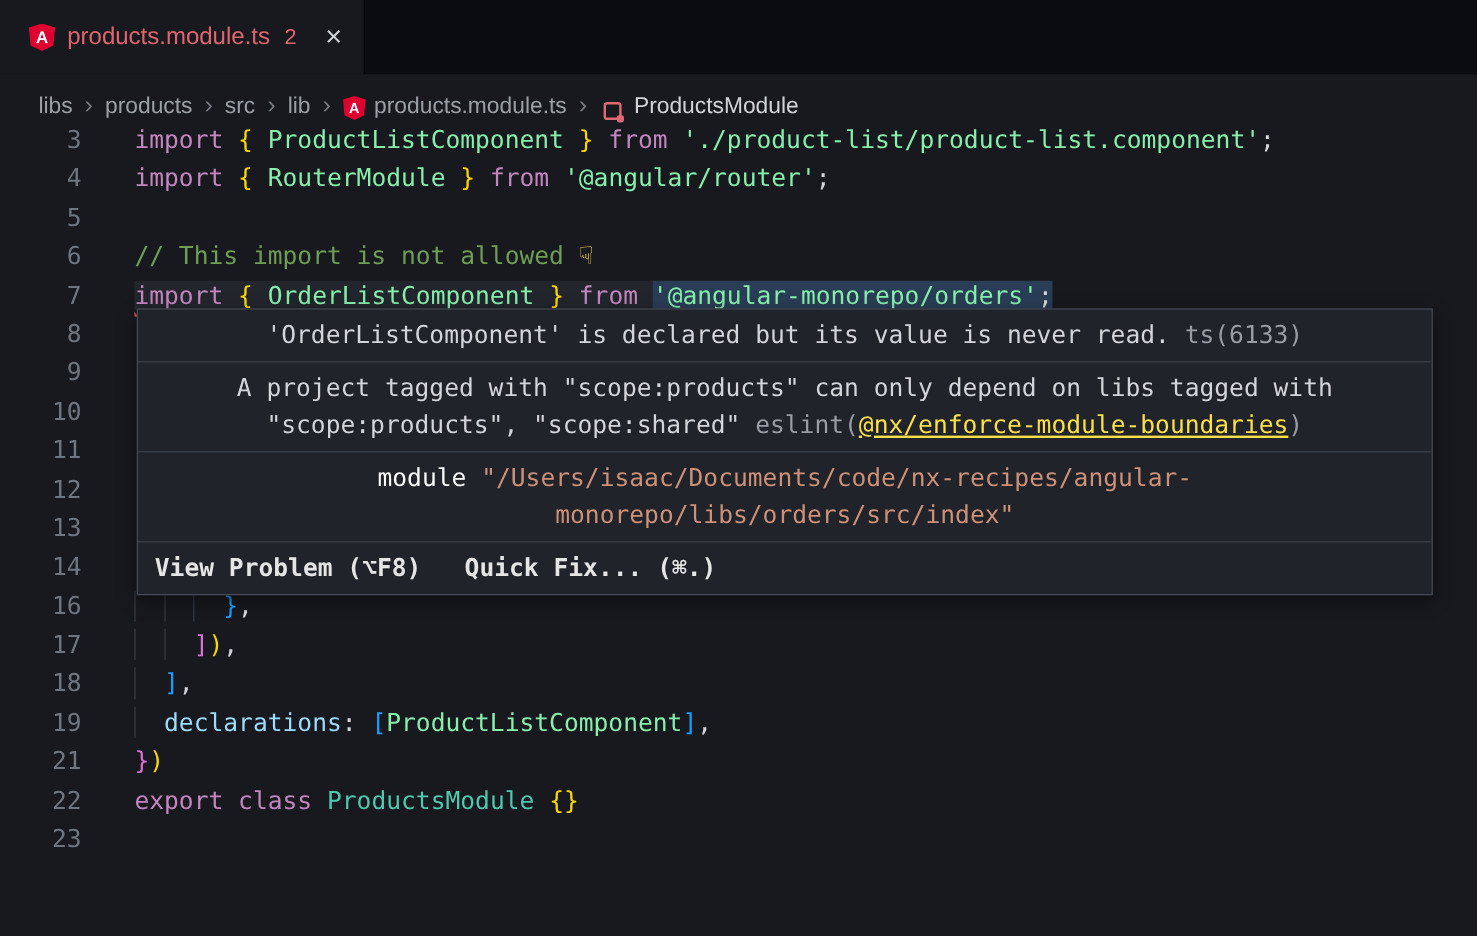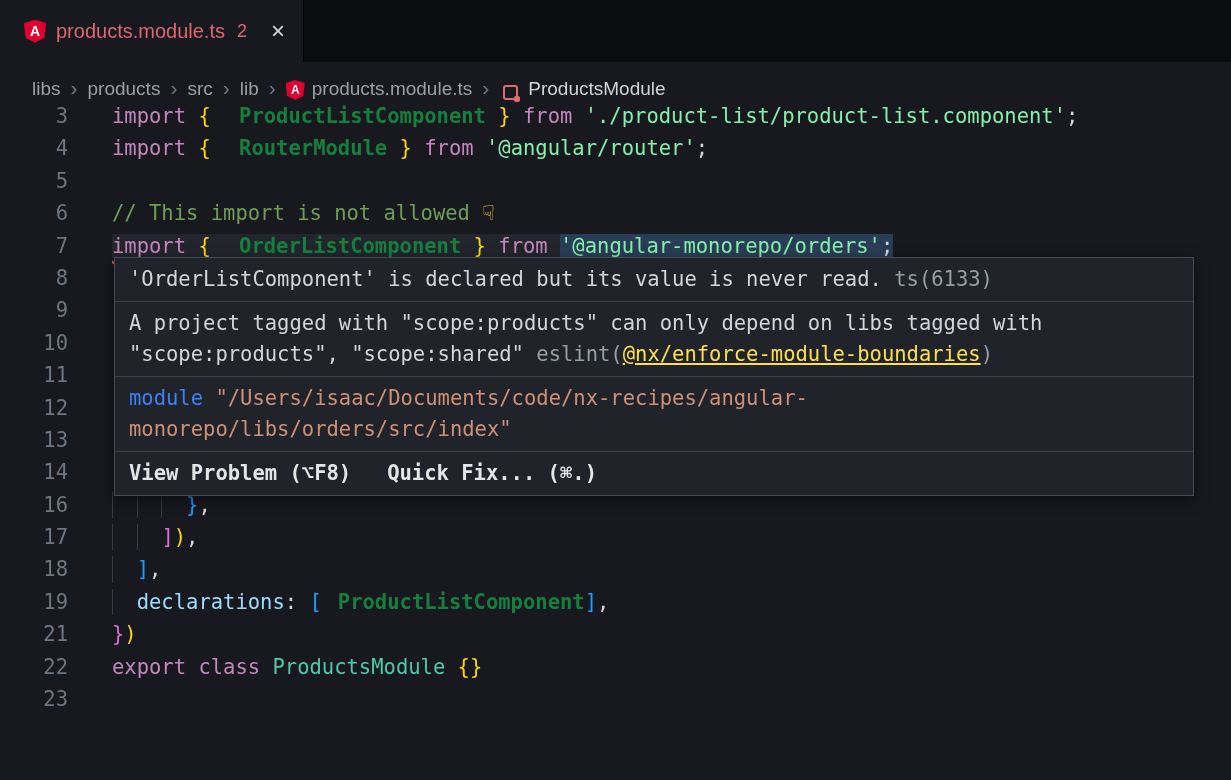--- a/index.html
+++ b/index.html
@@ -43,21 +43,21 @@
   }
   
   .editor { position:relative; font-family:"DejaVu Sans Mono", monospace; font-size:20.5px; line-height:32.4px; }
   .line { display:flex; height:32.4px; white-space:pre; }
   .line.cur { background:rgba(255,255,255,.035); }
   .line.cur .ln { color:#c7ccd4; }
   .ln { flex:0 0 68px; text-align:right; color:#6e7681; }
   .code { margin-left:44px; position:relative; display:inline-block; white-space:pre; color:#d4d6da; }
   .ig { position:absolute; top:3px; bottom:3px; width:0; border-left:1px solid #363c47; }
   .kw   { color:#c586c0; }
-  .ent  { color:#15803d; font-weight:700;margin-left:16px; }
+  .ent  { color:#86efac; font-weight:400; }
   .cls  { color:#4ec9b0; }
   .str  { color:#86efac; }
   .cmt  { color:#6f9e55; }
   .prop { color:#9cdcfe; }
   .pl   { color:#d4d6da; }
   .bY   { color:#ffd700; }
   .bP   { color:#da70d6; }
   .bB   { color:#179fff; }
   .emoji{ color:#f2c94c; }
   .blame{ color:#767b84; margin-left:6ch; }
@@ -69,25 +69,25 @@
     text-underline-offset:5px; text-decoration-skip-ink:none;
   }
   
   .popup {
     position:absolute; left:114px; top:257px; width:1080px; z-index:5;
     background:#20232a; border:1px solid #454a54;
     box-shadow:0 4px 12px rgba(0,0,0,.5);
     font-family:"DejaVu Sans Mono", monospace; font-size:20.5px; line-height:31px;
     color:#d3d5da;
   }
-  .p-sec { padding:6px 14px; }
+  .p-sec { padding:6px 14px;text-align:center; }
   .p-sec + .p-sec { border-top:1px solid #3c414b; }
   .dim { color:#989da6; }
   .p-link { color:#fde047; text-decoration:underline; cursor:pointer; }
-  .kw-module { color:#3b82f6; }
+  .kw-module { color:#ffffff; }
   .path { color:#ce9178; }
   .p-actions { padding:6px 14px; border-top:1px solid #3c414b; display:flex; gap:36px; }
   .p-actions a { color:#e5e5e5; cursor:pointer; text-decoration:none;font-weight:bold; }
 </style>
 </head>
 <body>
 
 <div class="window">
 
   <div class="tabbar">

